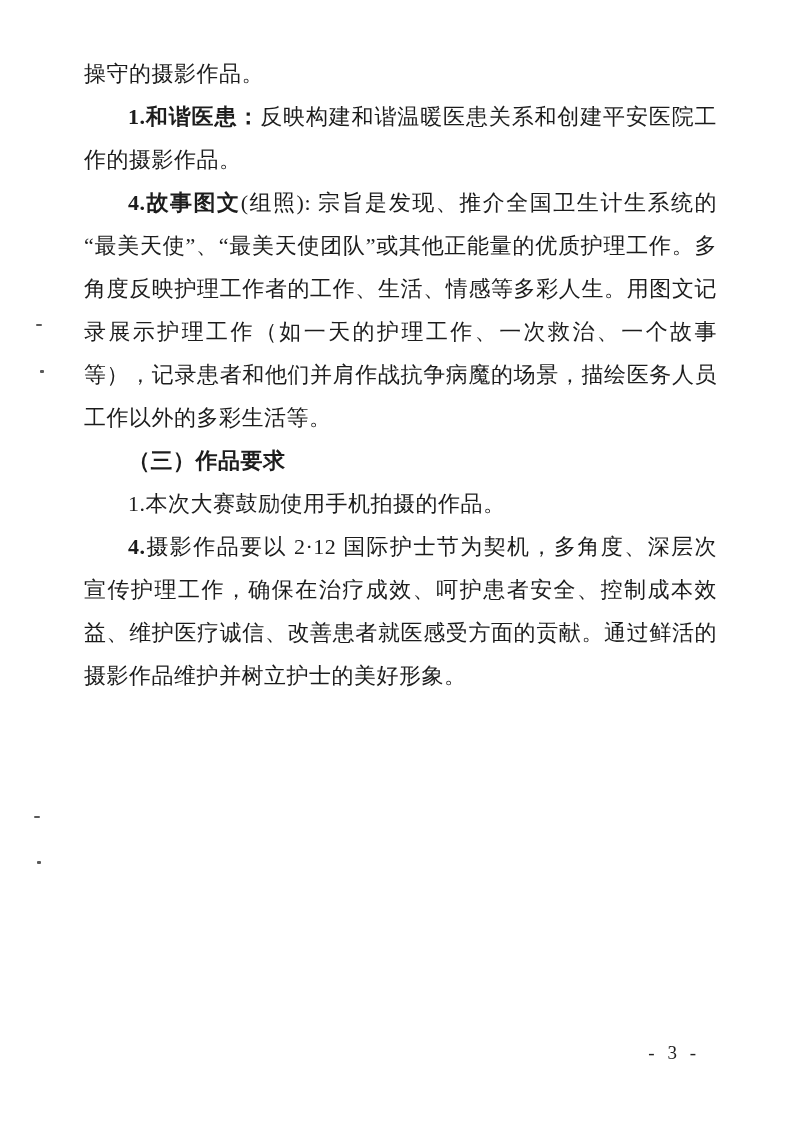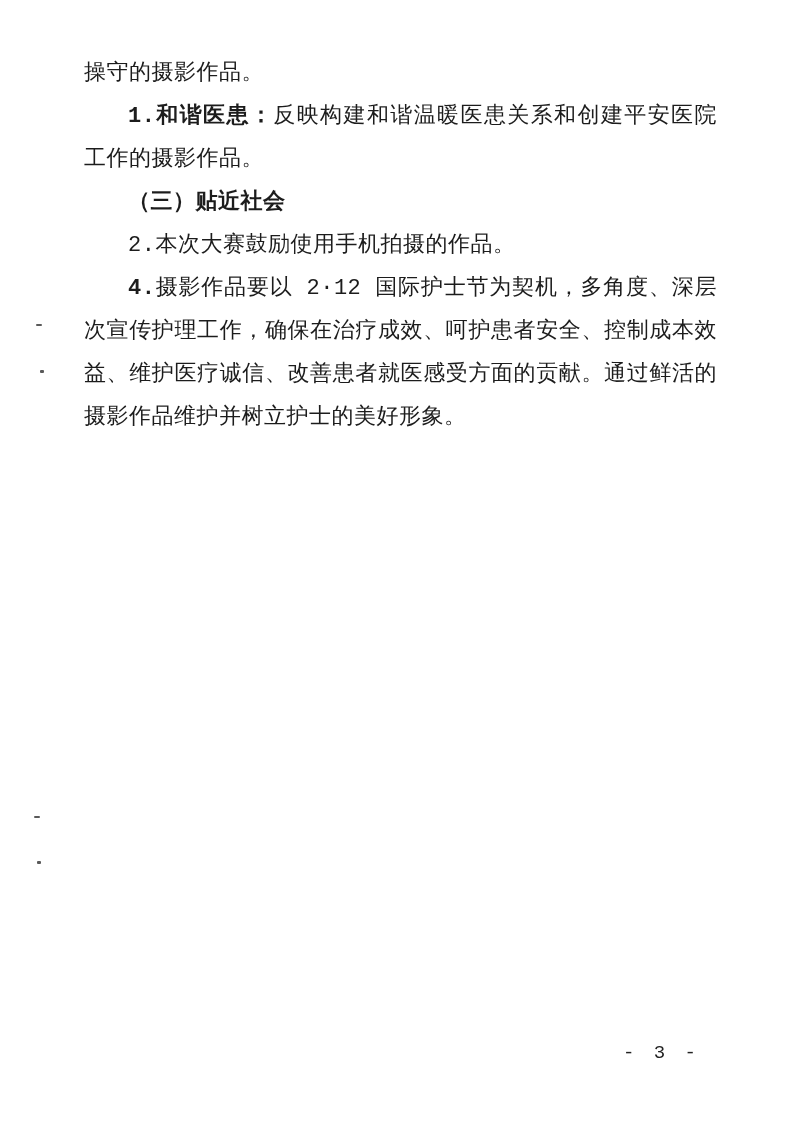--- a/index.html
+++ b/index.html
@@ -6,21 +6,21 @@
     margin: 0;
     padding: 0;
     background: #ffffff;
   }
   .page {
     position: relative;
     width: 800px;
     height: 1128px;
     background: #ffffff;
     overflow: hidden;
-    font-family: Liberation Mono, monospace;
+    font-family: Liberation Serif, serif;
     color: #1c1c1c;
   }
   .content {
     position: absolute;
     left: 84px;
     top: 52px;
     width: 633px;
   }
   .content p {
     margin: 0;
@@ -61,24 +61,25 @@
   <span class="speck speck-dot-1"></span>
   <span class="speck speck-dash-2"></span>
   <span class="speck speck-dot-2"></span>
 
   <div class="content">
 
     <p><span>操守的摄影作品。</span></p>
 
     <p class="indent"><span class="bold">1.和谐医患：</span><span>反映构建和谐温暖医患关系和创建平安医院工作的摄影作品。</span></p>
 
+    <p class="indent"><span class="bold">4.故事图文</span><span>(组照): </span><span>宗旨是发现、推介全国卫生计生系统的“最美天使”、“最美天使团队”或其他正能量的优质护理工作。多角度反映护理工作者的工作、生活、情感等多彩人生。用图文记录展示护理工作（如一天的护理工作、一次救治、一个故事等），记录患者和他们并肩作战抗争病魔的场景，描绘医务人员工作以外的多彩生活等。</span></p>
 
-    <p class="indent heading"><span>（三）贴近社会</span></p>
+    <p class="indent heading"><span>（三）作品要求</span></p>
 
-    <p class="indent"><span>2.本次大赛鼓励使用手机拍摄的作品。</span></p>
+    <p class="indent"><span>1.本次大赛鼓励使用手机拍摄的作品。</span></p>
 
 
 
     <p class="indent"><span class="bold">4.</span><span>摄影作品要以 2·12 国际护士节为契机，多角度、深层次宣传护理工作，确保在治疗成效、呵护患者安全、控制成本效益、维护医疗诚信、改善患者就医感受方面的贡献。通过鲜活的摄影作品维护并树立护士的美好形象。</span></p>
 
   </div>
 
   <div class="page-number">- 3 -</div>
 
 </div>

